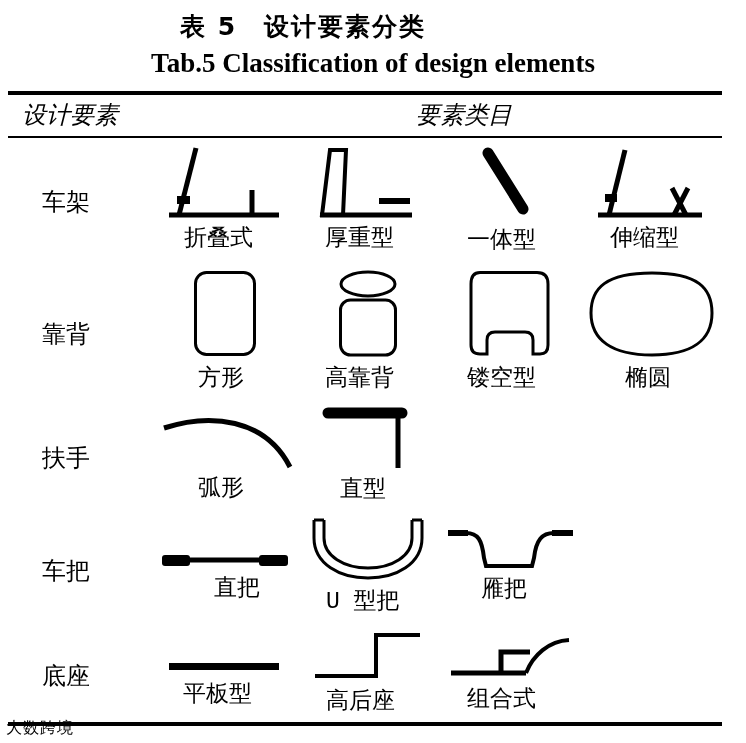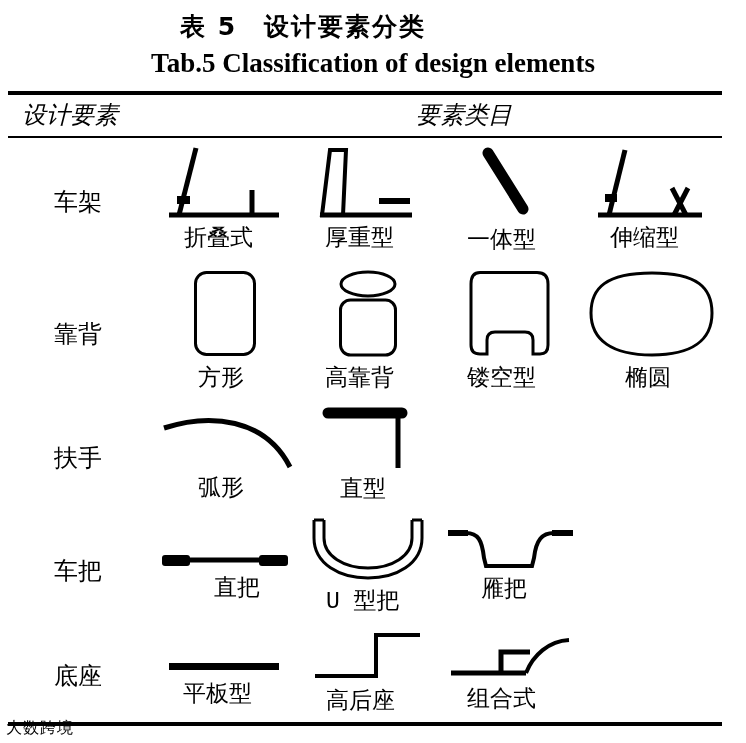--- a/index.html
+++ b/index.html
@@ -8,21 +8,21 @@
   .title-cn { position: absolute; top: 10px; left: 0; width: 606px; text-align: center;
               font-family: "DejaVu Sans", sans-serif; font-weight: bold; font-size: 25px; letter-spacing: 2px; }
   .title-en { position: absolute; top: 48px; left: 0; width: 746px; text-align: center;
               font-family: "Liberation Serif", serif; font-weight: bold; font-size: 27px; }
   .rule-top { position: absolute; left: 8px; top: 91px; width: 714px; height: 4px; background: #000; }
   .rule-mid { position: absolute; left: 8px; top: 136px; width: 714px; height: 2px; background: #000; }
   .rule-bot { position: absolute; left: 8px; top: 722px; width: 714px; height: 4px; background: #000; }
   .hdr { position: absolute; top: 99px; font-family: "DejaVu Serif", serif; font-size: 24px; font-style: italic; }
   .hdr-col1 { left: 22px; }
   .hdr-col2 { left: 380px; margin-left: 36px; }
-  .row-label { position: absolute; left: 54px; font-size: 24px; font-family: Liberation Serif, serif; }
+  .row-label { position: absolute; left: 42px; font-size: 24px; font-family: Liberation Serif, serif; }
   .cap { position: absolute; font-size: 23px; font-family: Liberation Mono, monospace; white-space: nowrap; }
   svg.ic { position: absolute; overflow: visible; }
   .watermark { position: absolute; left: 6px; top: 718px; font-size: 16px; color: #000000;
                font-family: "DejaVu Sans", sans-serif; letter-spacing: 1px; }
 </style>
 </head>
 <body>
 
 <div class="title-cn">表 5　设计要素分类</div>
 <div class="title-en">Tab.5 Classification of design elements</div>

